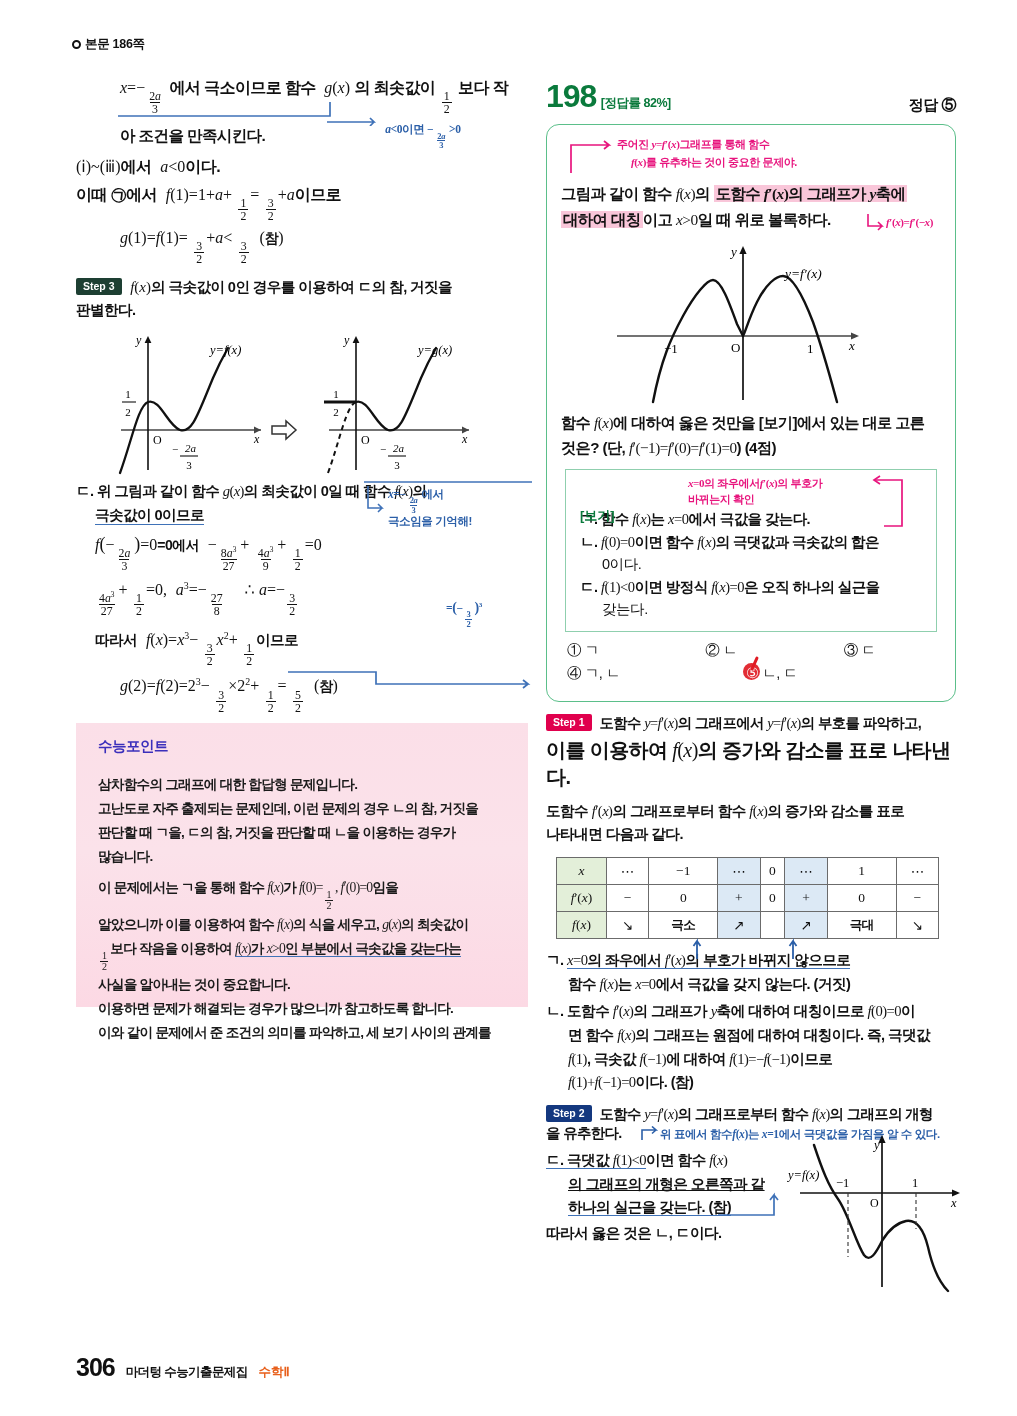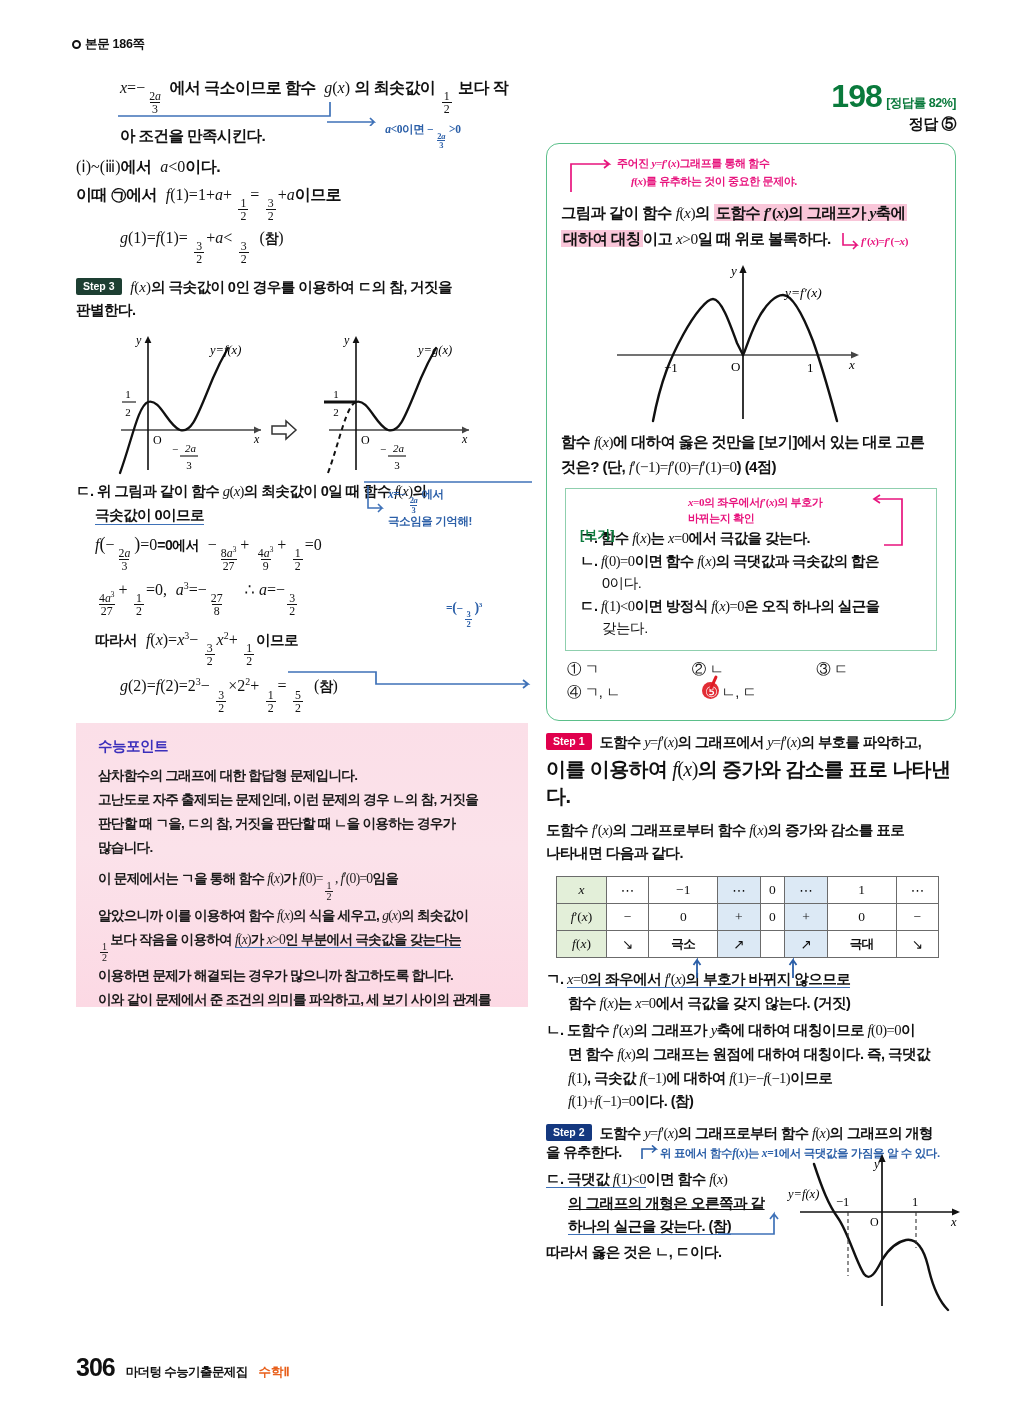--- a/index.html
+++ b/index.html
@@ -56,45 +56,45 @@
   .step3 { background:#1d3f32; }
   .step1 { background:#e0004d; }
   .step2 { background:#14387f; }
 
   
   .point-box {
     position:absolute; left:76px; top:723px; width:452px; height:284px;
     background:linear-gradient(180deg,#fbdfe8 0%, #fbe2ea 45%, #fcd9e4 100%);
     padding:14px 20px 12px 22px;
   }
-  .point-title { color:#3b2fbb; font-weight:bold; font-size:14.5px; letter-spacing:-0.5px; margin-bottom:9px;}
+  .point-title { color:#3b2fbb; font-weight:bold; font-size:14.5px; letter-spacing:-0.5px; margin-bottom:18px;}
   .point-box p { margin:0 0 2px 0; font-size:13.6px; font-weight:bold; letter-spacing:-0.75px; line-height:1.62; color:#1a1a1a;}
   .point-box .gap { margin-top:9px; }
 
   
   .col-right { position:absolute; left:546px; top:78px; width:410px; }
   .qnum { font-size:32px; font-weight:bold; color:#0a7a3c; letter-spacing:-1px; font-family:"Liberation Sans", sans-serif;}
   .rate { font-size:12.5px; font-weight:bold; color:#0a7a3c; letter-spacing:-0.5px;}
   .ans-label { font-size:15px; font-weight:bold; letter-spacing:-0.5px;}
-  .hdr-row { display:flex; align-items:flex-end; justify-content:space-between;flex-direction:column; }
+  .hdr-row { display:flex; align-items:flex-end; justify-content:space-between; }
 
   .q-box {
     margin-top:9px; border:1.6px solid #5bbf8a; border-radius:13px;
     padding:10px 14px 14px 14px; position:relative; background:#fff;
   }
   .hl-pink { background:#f9c6d9; padding:0 2px; }
   .anno-pink { color:#e8157e; font-size:11px; font-weight:bold; letter-spacing:-0.4px; }
   .anno-pink .mi,.anno-pink .mn { color:#e8157e; }
 
   .bogi-box { border:1.3px solid #8fcfae; margin:9px 4px 0 4px; padding:8px 12px 10px 14px; position:relative;}
   .bogi-label { color:#0a7a3c; font-weight:bold; font-size:13px;margin-top:19px; }
   .bogi-item { font-size:14.5px; letter-spacing:-0.45px; line-height:1.55; }
 
   .choices { margin-top:9px; padding-left:6px; font-size:14.5px; letter-spacing:-0.4px;}
-  .choices .row { display:flex; margin-bottom:4px; }
+  .choices .row { display:flex; margin-bottom:4px;gap:41px; }
   .choices .c { width:138px; }
   .redmark { position:relative; display:inline-block; }
   .redmark::after{
     content:""; position:absolute; left:-3px; top:-2px; width:17px; height:17px;
     border-radius:50%; background:#e01b24; opacity:0.92;
   }
   .redmark .tick{
     position:absolute; left:7px; top:-9px; width:3px; height:15px;
     background:#e01b24; transform:rotate(24deg); border-radius:2px; z-index:3;
   }
@@ -368,20 +368,21 @@
     <p>
       <span>알았으니까 이를 이용하여 함수</span>&nbsp;<span class="mi" style="font-weight:normal;">f</span><span class="mn" style="font-weight:normal;">(</span><span class="mi" style="font-weight:normal;">x</span><span class="mn" style="font-weight:normal;">)</span><span>의 식을 세우고,</span>&nbsp;<span class="mi" style="font-weight:normal;">g</span><span class="mn" style="font-weight:normal;">(</span><span class="mi" style="font-weight:normal;">x</span><span class="mn" style="font-weight:normal;">)</span><span>의 최솟값이</span>
     </p>
     <p>
       <span class="frac" style="font-weight:normal;">
           <span class="num"><span class="mn">1</span></span>
           <span class="den"><span class="mn">2</span></span>
         </span><span>보다 작음을 이용하여</span>
       <span style="border-bottom:1.5px solid #3f72b8;"><span class="mi" style="font-weight:normal;">f</span><span class="mn" style="font-weight:normal;">(</span><span class="mi" style="font-weight:normal;">x</span><span class="mn" style="font-weight:normal;">)</span><span>가</span>&nbsp;<span class="mi" style="font-weight:normal;">x</span><span class="mn" style="font-weight:normal;">&gt;0</span><span>인 부분에서 극솟값을 갖는다는</span></span>
     </p>
+    <p>사실을 알아내는 것이 중요합니다.</p>
     <p>이용하면 문제가 해결되는 경우가 많으니까 참고하도록 합니다.</p>
     <p>이와 같이 문제에서 준 조건의 의미를 파악하고, 세 보기 사이의 관계를</p>
   </div>
 
   <div class="col-right">
 
     <div class="hdr-row">
       <div>
         <span class="qnum">198</span>
         <span class="rate">[정답률 82%]</span>
@@ -403,21 +404,21 @@
         </div>
       </div>
 
       <div style="font-size:15.4px; letter-spacing:-0.5px; line-height:1.72;">
         <div>
           <span class="kr">그림과 같이 함수</span>&nbsp;<span class="mi">f</span><span class="mn">(</span><span class="mi">x</span><span class="mn">)</span><span class="kr">의</span>
           <span class="hl-pink kr"><span>도함수</span>&nbsp;<span class="mi">f</span><span class="mn">′(</span><span class="mi">x</span><span class="mn">)</span><span>의 그래프가</span>&nbsp;<span class="mi">y</span><span>축에</span></span>
         </div>
         <div style="position:relative;">
           <span class="hl-pink kr">대하여 대칭</span><span class="kr">이고</span>&nbsp;<span class="mi">x</span><span class="mn">&gt;0</span><span class="kr">일 때 위로 볼록하다.</span>
-          <span class="abs anno-pink" style="left:278px; top:6px; white-space:nowrap;">
+          <span class="abs anno-pink" style="left:303px; top:6px; white-space:nowrap;">
             <svg width="22" height="20" style="display:inline-block;vertical-align:middle;">
                 <path d="M4 0 V12 H18 l-4 -4 m4 4 l-4 4" stroke="#e8157e" stroke-width="1.6" fill="none"></path>
               </svg><span class="mi">f</span><span class="mn">′(</span><span class="mi">x</span><span class="mn">)=</span><span class="mi">f</span><span class="mn">′(−</span><span class="mi">x</span><span class="mn">)</span>
           </span>
         </div>
       </div>
 
       <div style="margin-top:6px;">
         <svg width="380" height="168">
           <line x1="56" y1="96" x2="296" y2="96" stroke="#444" stroke-width="1.7"></line>

